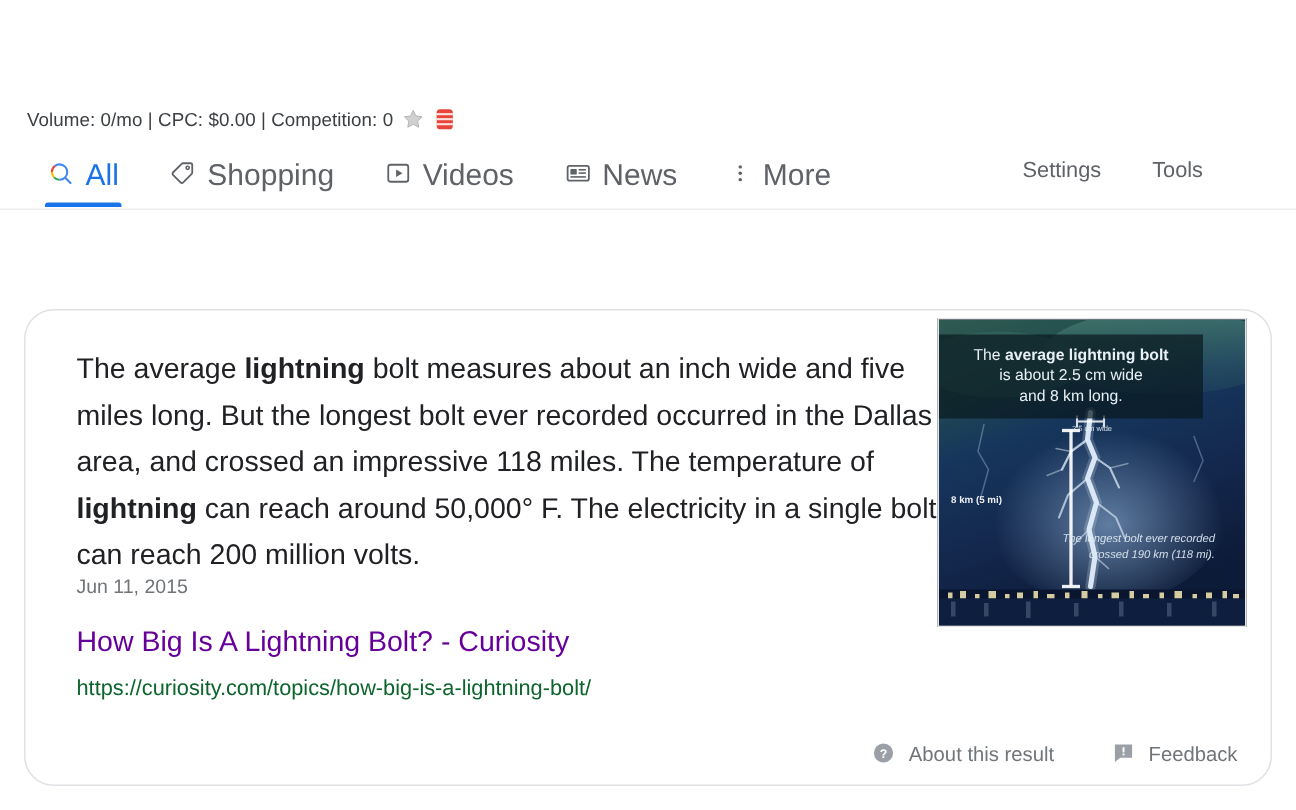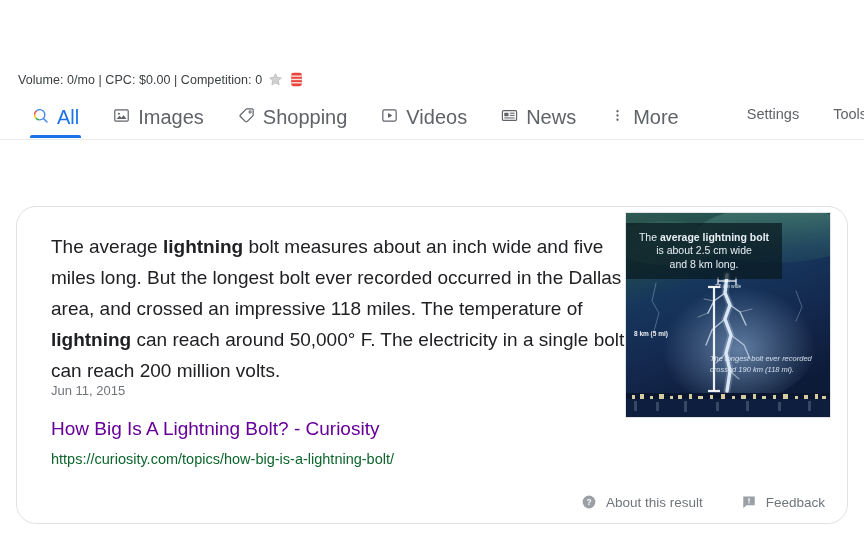--- a/index.html
+++ b/index.html
@@ -65,21 +65,21 @@
     color: #5f6368;
     position: relative;
     padding-top: 11px;
   }
   .tab .tab-label { line-height: 1; }
   .tab.active { color: #1a73e8; }
   .tab.active::after {
     content:""; position:absolute; left:-2px; right:-2px; bottom:0;
     height: 3px; background: #1a73e8; border-radius: 2px 2px 0 0;
   }
-  .nav-right { margin-left: auto; display:flex; align-items:center; padding-top: 11px; padding-right: 48px; }
+  .nav-right { margin-left: auto; display:flex; align-items:center; padding-top: 11px; padding-right: 62px; }
   .nav-right .tool-link {
     font-size: 14.5px; color:#5f6368; cursor:pointer; margin-left: 34px; line-height:1;
   }
   .icon { display:inline-flex; align-items:center; justify-content:center; flex: 0 0 auto; }
 
   
   .result-count {
     position: absolute; left: 37px; top: 165px;
     font-size: 13.5px; color: #70757a;
   }
@@ -170,30 +170,20 @@
             <path d="M4.6 10.9a6.3 6.3 0 0 1 2.5-5.05l-1.2-1.5A8.2 8.2 0 0 0 2.7 10.9z" fill="#ea4335"></path>
             <path d="M2.7 10.9a8.2 8.2 0 0 0 2.2 5.6l1.45-1.3a6.27 6.27 0 0 1-1.75-4.3z" fill="#fbbc05"></path>
             <path d="M4.9 16.5a8.2 8.2 0 0 0 6 2.6v-1.9a6.3 6.3 0 0 1-4.55-2z" fill="#34a853"></path>
             <path d="M10.9 19.1a8.2 8.2 0 0 0 8.2-8.2 8.2 8.2 0 0 0-8.2-8.2 8.2 8.2 0 0 0-4.98 1.65l1.2 1.5a6.3 6.3 0 0 1 3.78-1.25 6.3 6.3 0 0 1 6.3 6.3 6.3 6.3 0 0 1-6.3 6.3z" fill="#4285f4"></path>
             <line x1="16.2" y1="16.2" x2="21.2" y2="21.2" stroke="#4285f4" stroke-width="2" stroke-linecap="round"></line>
           </svg>
         </span>
         <span class="tab-label">All</span>
       </div>
 
-      <div class="tab">
-        <span class="icon">
-          <svg width="17" height="17" viewBox="0 0 24 24">
-            <rect x="2.5" y="4" width="19" height="16" rx="1.6" fill="none" stroke="#5f6368" stroke-width="1.7"></rect>
-            <circle cx="8.3" cy="9.5" r="1.5" fill="#5f6368"></circle>
-            <path d="M5 17l4.3-4.6 2.7 2.9 3.1-3.5L19 17z" fill="#5f6368"></path>
-          </svg>
-        </span>
-        <span class="tab-label">Images</span>
-      </div>
 
       <div class="tab">
         <span class="icon">
           <svg width="17" height="17" viewBox="0 0 24 24">
             <path d="M12.6 2.6H20a1.4 1.4 0 0 1 1.4 1.4v7.4a1.6 1.6 0 0 1-.47 1.13l-8.2 8.2a1.5 1.5 0 0 1-2.13 0l-7.3-7.3a1.5 1.5 0 0 1 0-2.13l8.2-8.2a1.6 1.6 0 0 1 1.1-.5z" fill="none" stroke="#5f6368" stroke-width="1.7"></path>
             <circle cx="17.1" cy="6.9" r="1.5" fill="none" stroke="#5f6368" stroke-width="1.5"></circle>
           </svg>
         </span>
         <span class="tab-label">Shopping</span>
       </div>
@@ -336,37 +326,37 @@
             <rect x="8" y="188" width="3" height="10"></rect>
               <rect x="30" y="189" width="3" height="9"></rect>
             <rect x="58" y="188" width="3" height="11"></rect>
               <rect x="90" y="189" width="3" height="9"></rect>
             <rect x="120" y="188" width="3" height="10"></rect>
               <rect x="152" y="189" width="3" height="9"></rect>
             <rect x="182" y="188" width="3" height="10"></rect>
           </g>
         </svg>
 
-        <div style="position:absolute;left:0;top:10px;width:156px;height:56px;background:rgba(8,24,30,0.70);
+        <div style="position:absolute;left:0;top:10px;width:176px;height:56px;background:rgba(8,24,30,0.70);
                     display:flex;flex-direction:column;align-items:center;justify-content:center;
                     font-size:10.5px;color:#e8f0f5;line-height:13.5px;text-align:center;">
           <div>
             <span>The </span><b>average lightning bolt</b>
           </div>
           <div>is about 2.5 cm wide</div>
           <div>and 8 km long.</div>
         </div>
 
         <div style="position:absolute;left:78px;top:70px;width:48px;text-align:center;font-size:5px;
                     color:#e8f0f5;line-height:6px;opacity:0.9;">2.5 cm wide</div>
 
         <div style="position:absolute;left:8px;top:117px;font-size:6.5px;font-weight:bold;
                     color:#ffffff;opacity:0.92;">8 km (5 mi)</div>
 
-        <div style="position:absolute;right:10px;top:140px;width:110px;text-align:left;
+        <div style="position:absolute;right:20px;top:140px;width:110px;text-align:right;
                     font-size:7.5px;font-style:italic;color:#dfeaf4;line-height:11px;opacity:0.92;">
           <div>The longest bolt ever recorded</div>
           <div>crossed 190 km (118 mi).</div>
         </div>
       </div>
     </div>
 
     <div class="card-footer">
       <div class="foot-item">
         <span class="icon">

